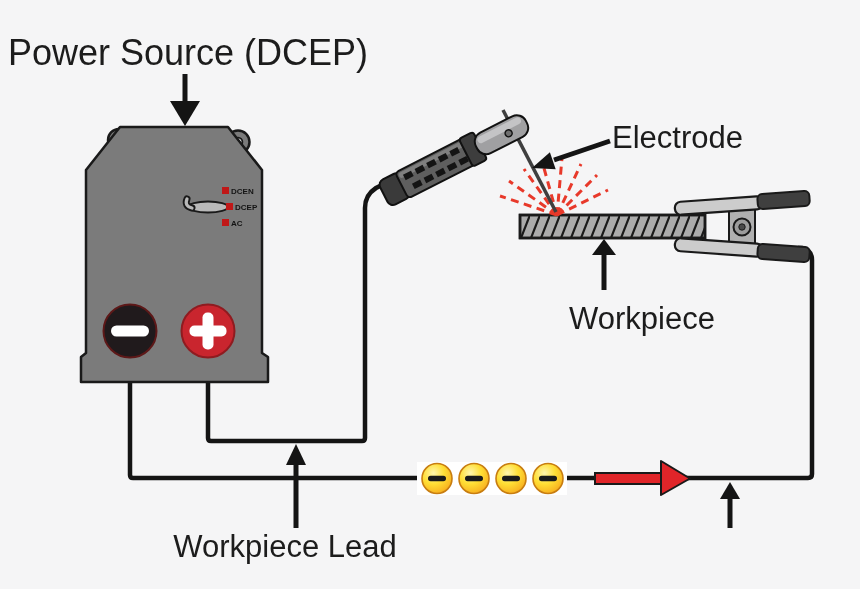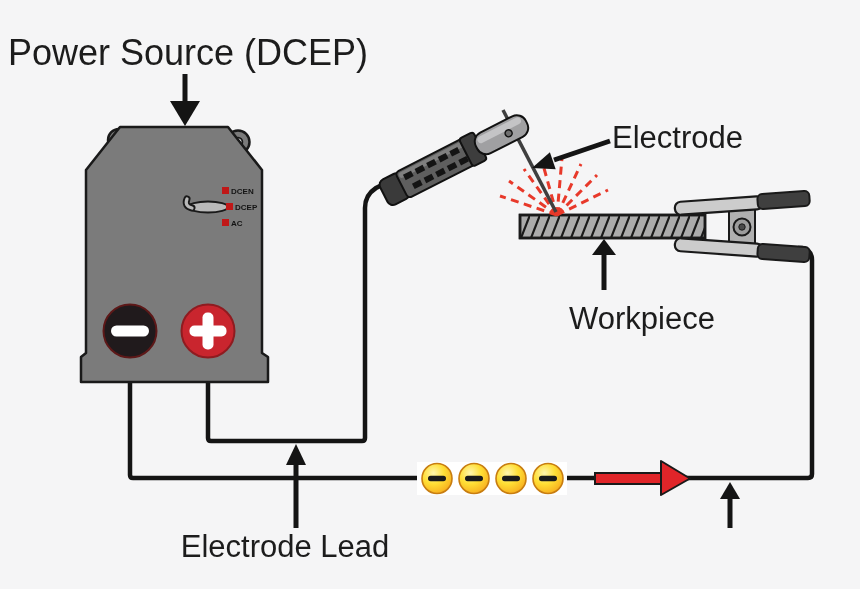--- a/index.html
+++ b/index.html
@@ -173,17 +173,17 @@
       </g>
     </g>
   </svg>
 
   <div class="lbl" style="left:612px;top:122px;">Electrode</div>
 
   <div class="lbl title center" style="left:188px;top:34px;">Power Source (DCEP)</div>
 
   <div class="lbl center" style="left:606px;top:303px;margin-left:36px;">Workpiece</div>
 
-  <div class="lbl center" style="left:285px;top:531px;">Electrode Lead</div>
+  <div class="lbl center" style="left:285px;top:531px;">Workpiece Lead</div>
 
 
   <div class="bottom-strip"></div>
 </div>
 
 </body></html>

